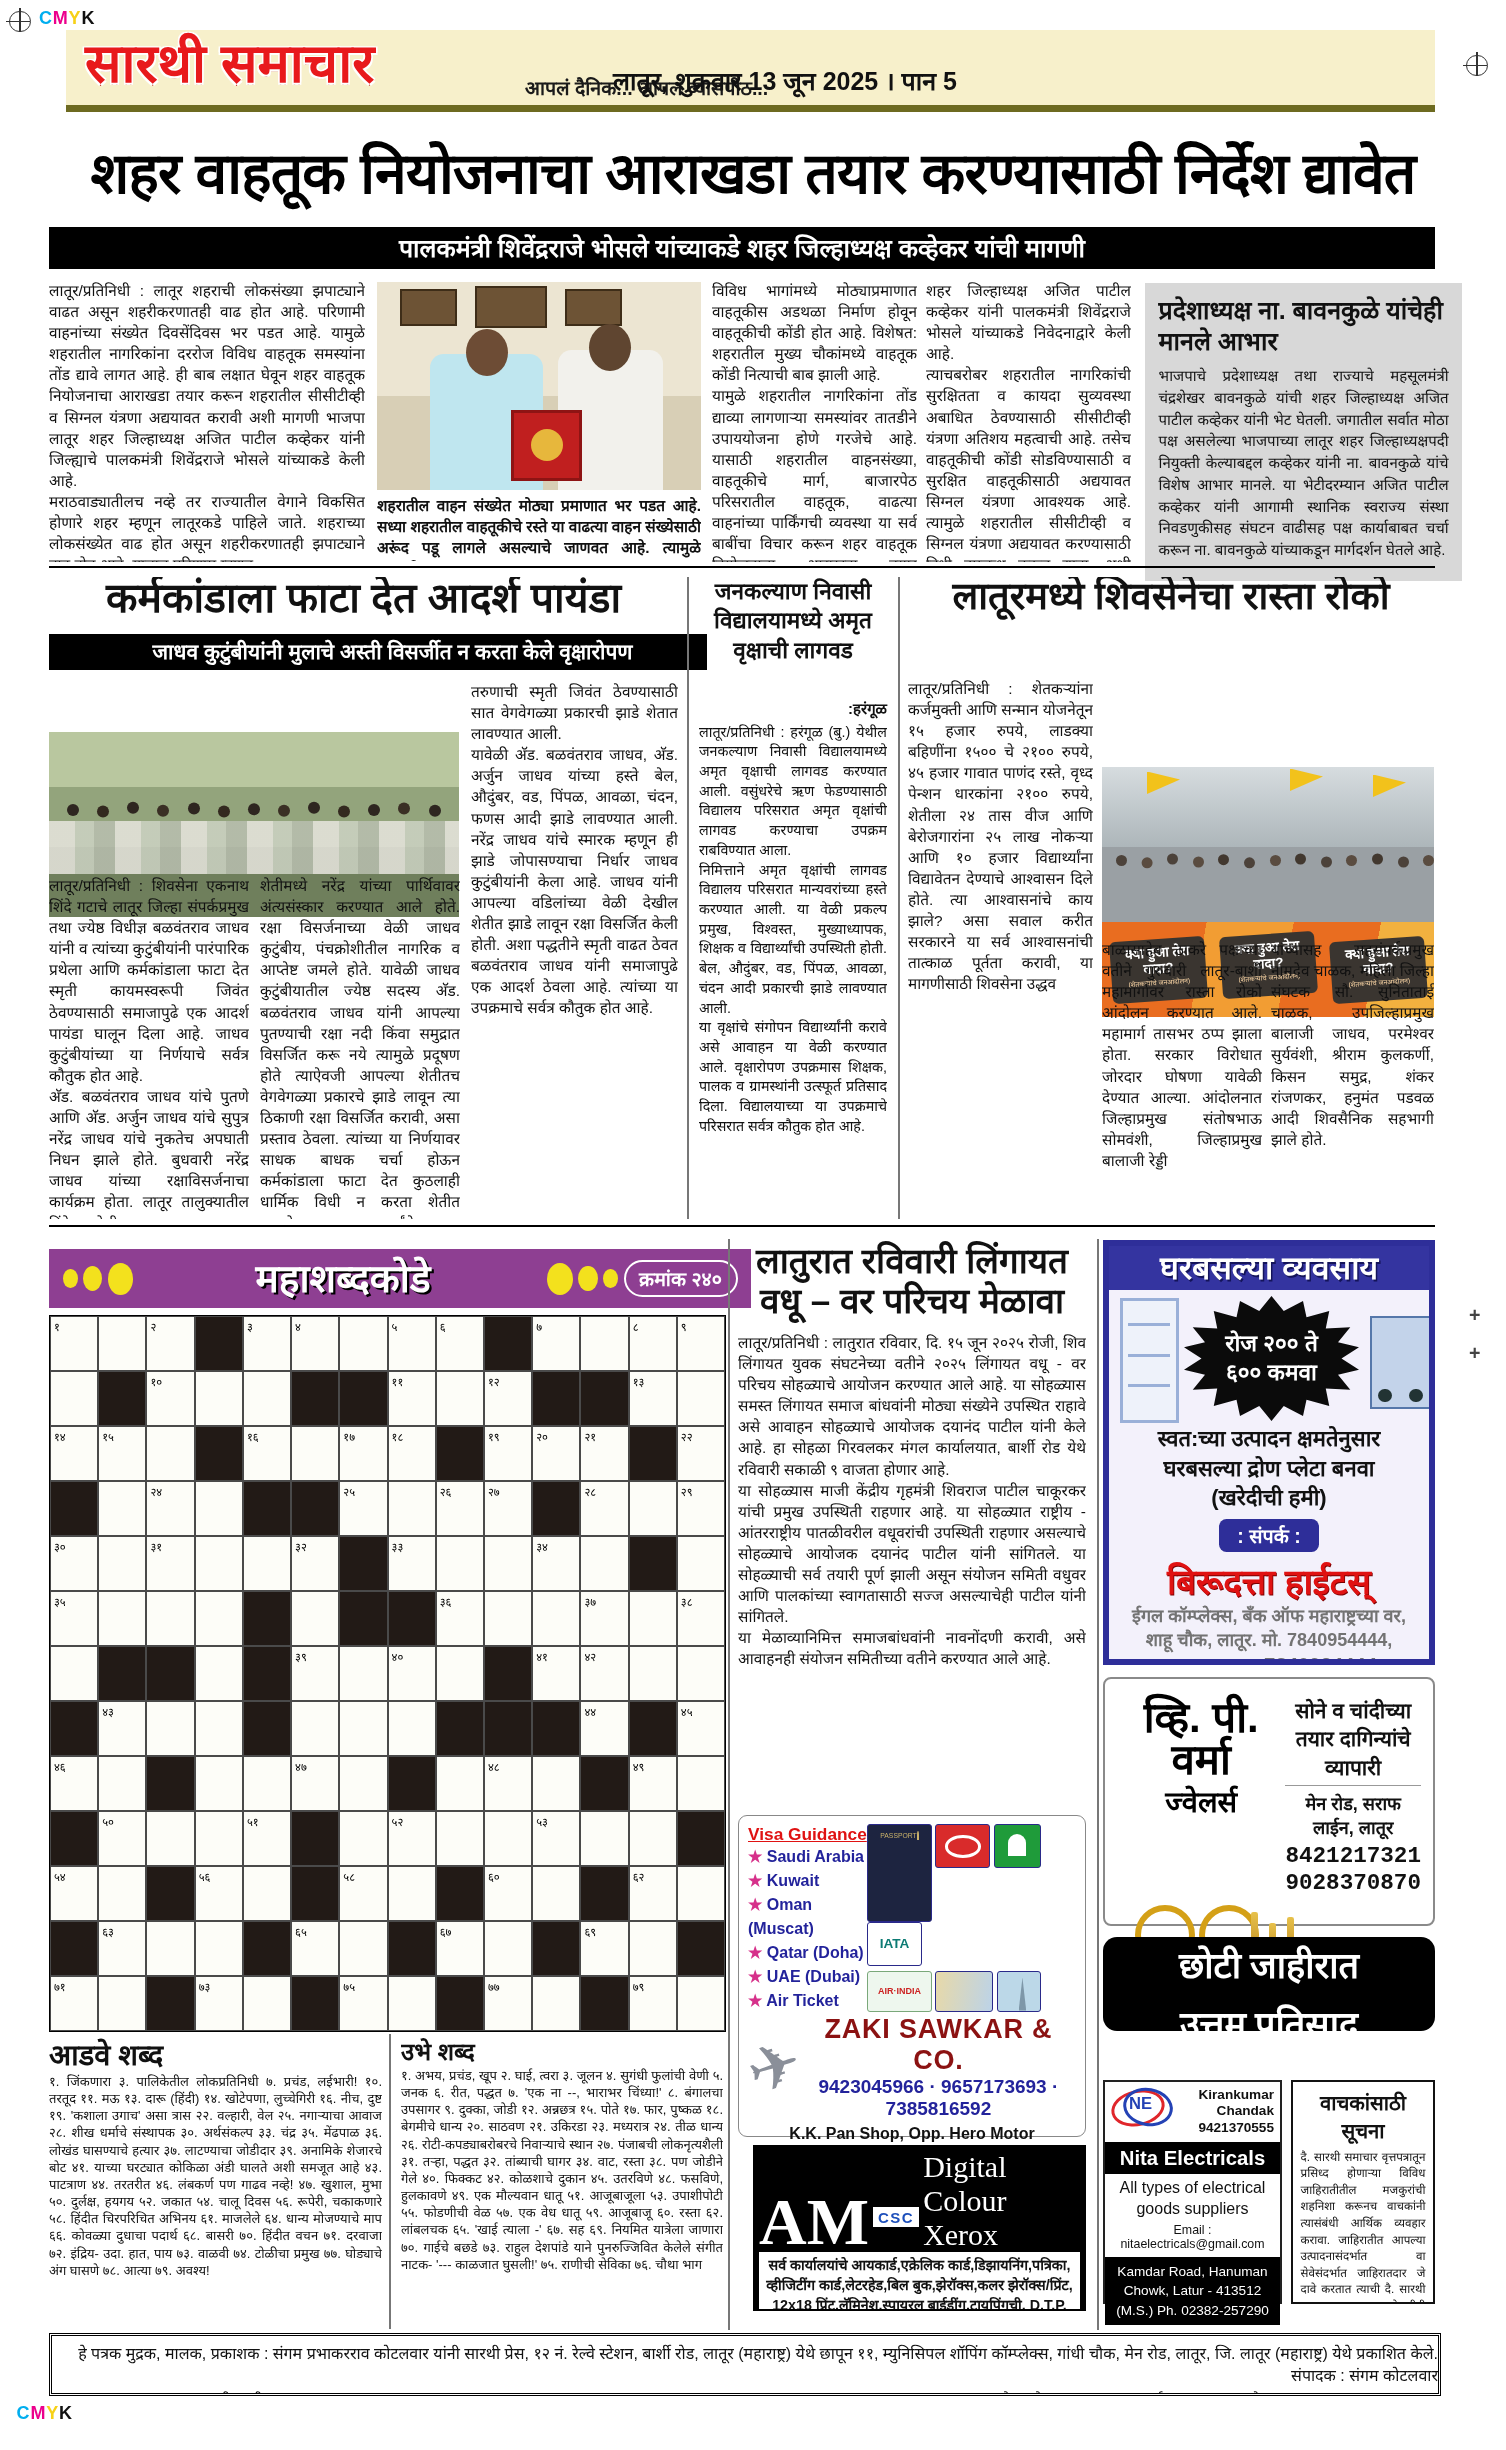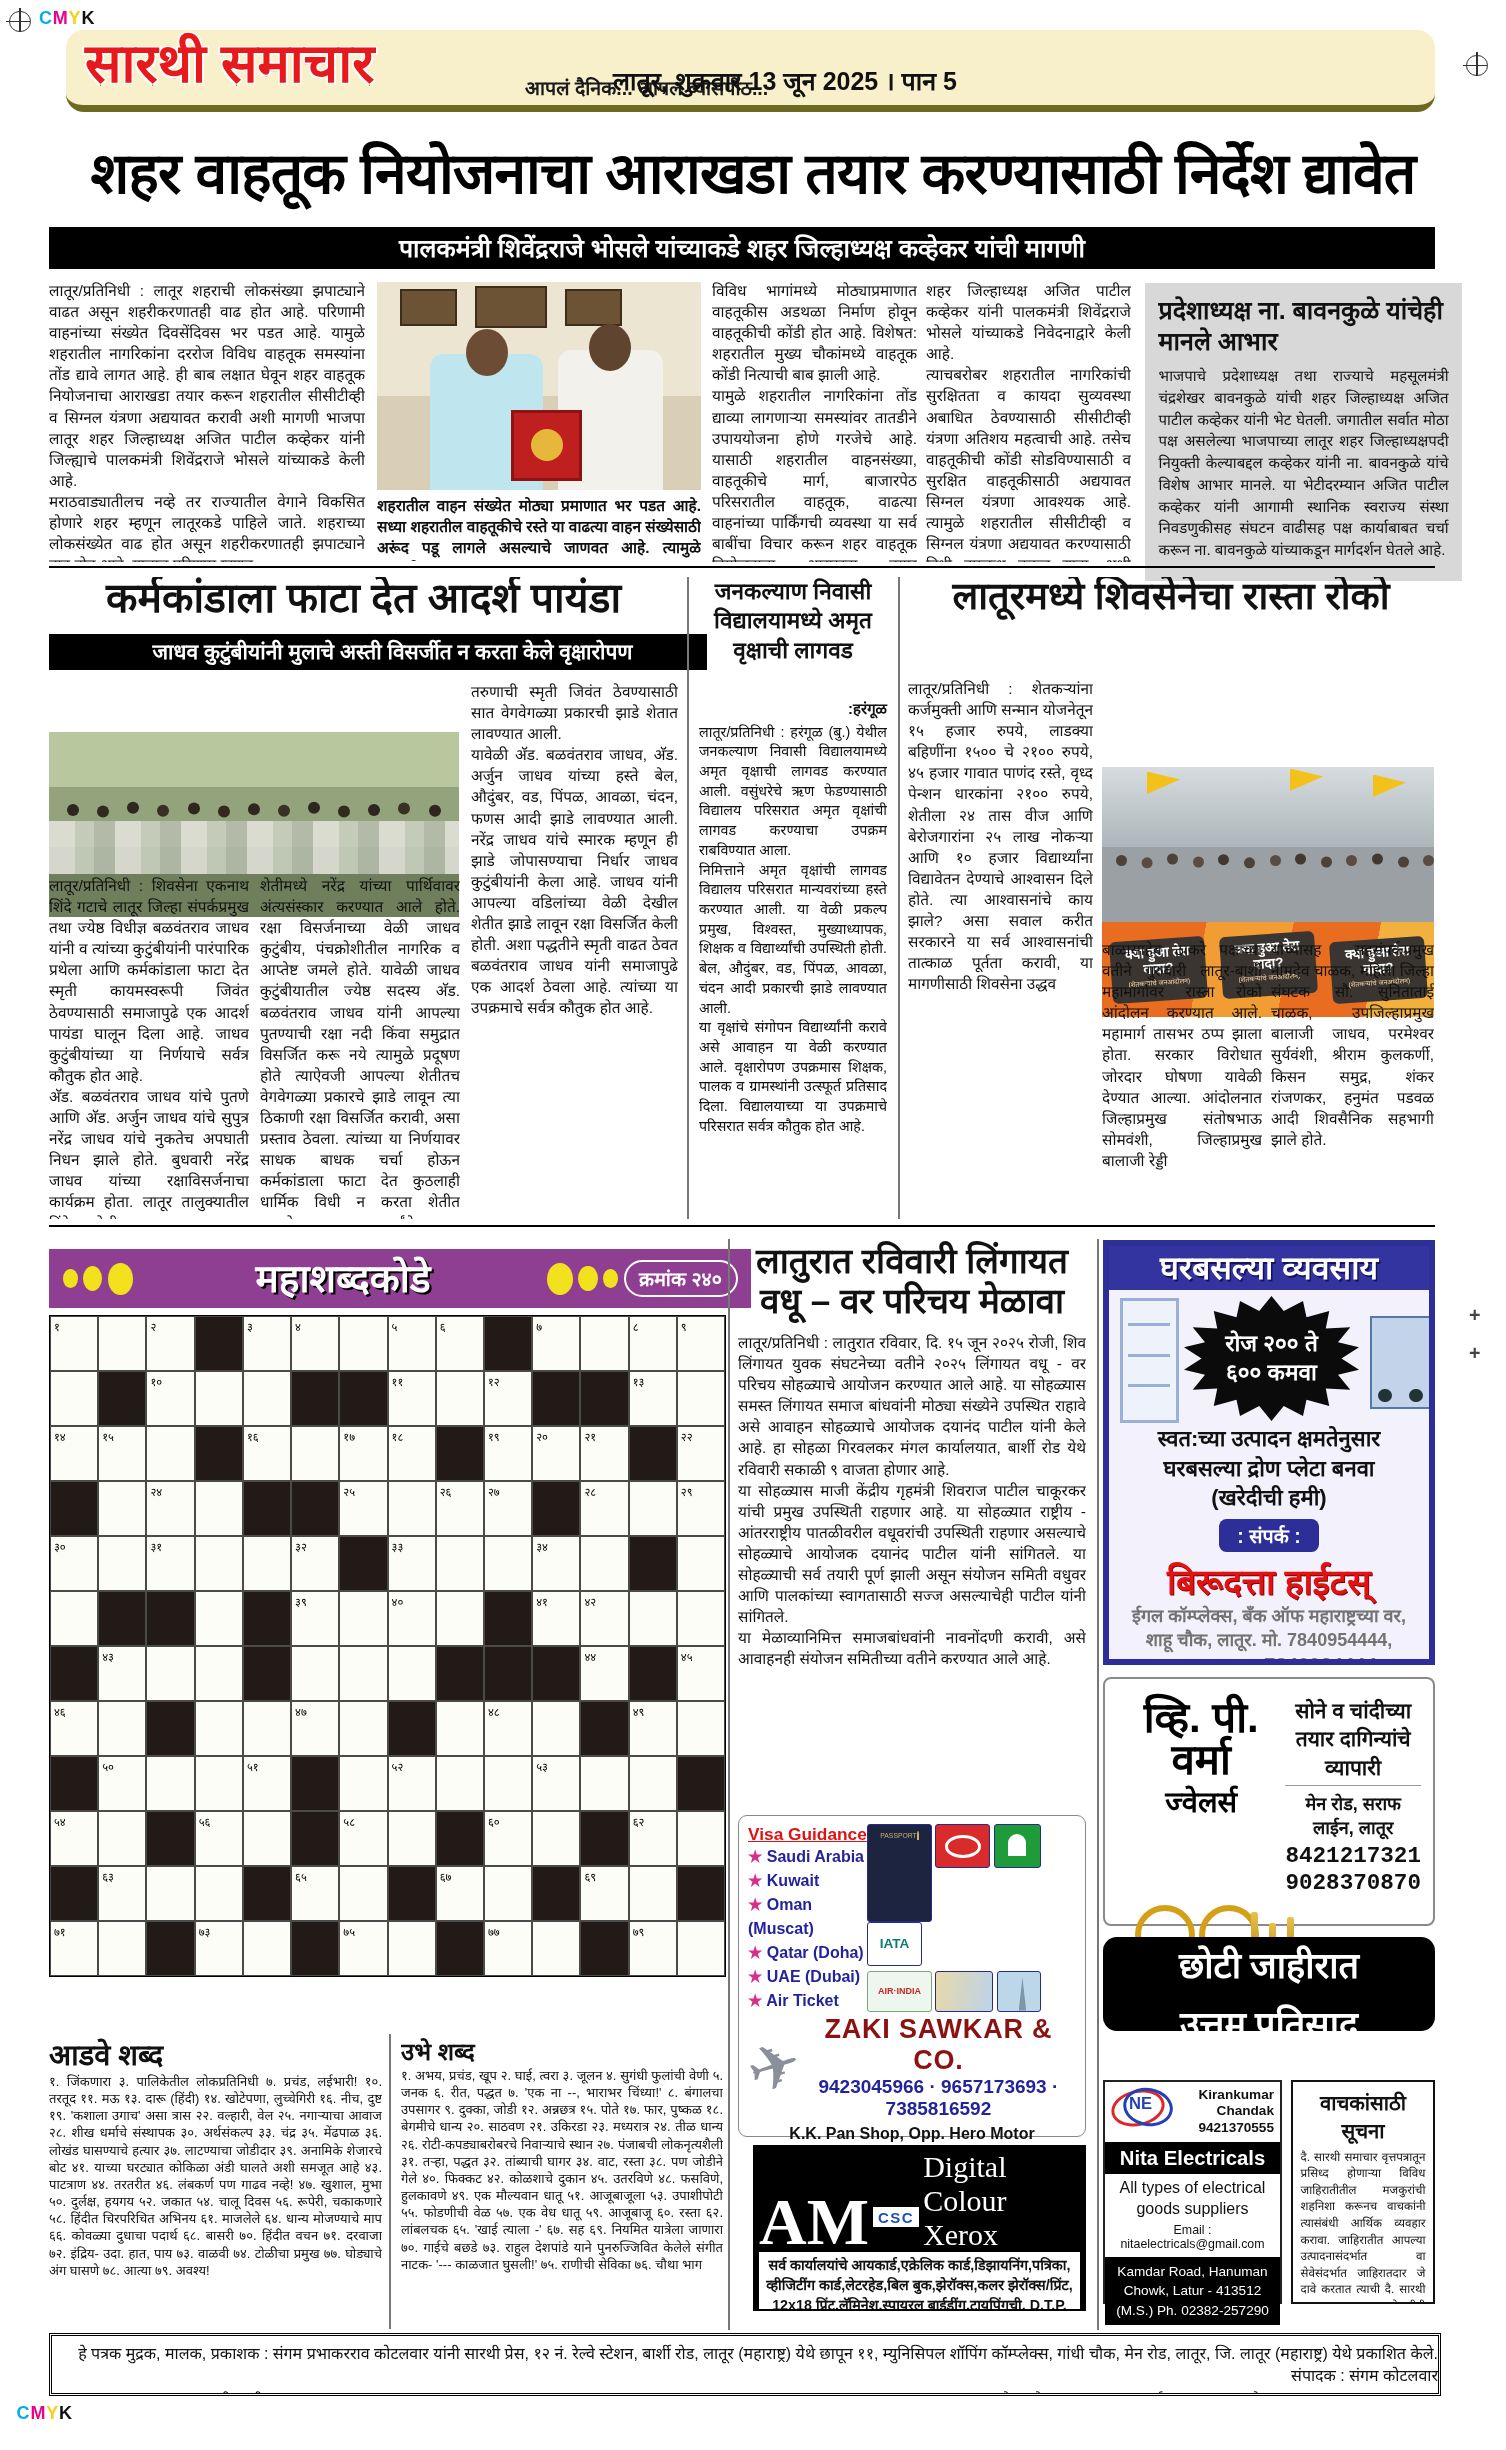--- a/index.html
+++ b/index.html
@@ -172,21 +172,21 @@
 <div class="page">
 
   <div class="abs reg-cross" style="left:9px;top:10.5px;"></div>
   <div class="abs cmyk" style="left:39px;top:7.5px;">
     <span style="color:#00aeef">C</span><span style="color:#ec008c">M</span><span style="color:#f7d117">Y</span><span style="color:#111">K</span>
   </div>
   <div class="abs reg-cross" style="left:1466px;top:33px;"></div>
   <div class="abs reg-plus" style="left:1469px;top:1304px;">+</div>
   <div class="abs reg-plus" style="left:1469px;top:1342px;">+</div>
 
-  <div class="abs masthead" style="left:66px;top:30px;width:1369px;height:75px;border-radius:18px;">
+  <div class="abs masthead" style="left:66px;top:30px;width:1369px;height:75px;">
     <div class="abs m-title" style="left:19px;top:4.5px;">सारथी समाचार</div>
     <div class="abs m-tagline" style="left:459px;top:44px;">आपलं दैनिक... आपलं व्यासपीठ...</div>
     <div class="abs m-date" style="left:542px;top:33px;width:354px;text-align:center;">लातूर, शुक्रवार 13 जून 2025 । पान 5</div>
   </div>
 
   <div class="abs headline clip" style="left:45px;top:122px;width:1416px;height:102px;display:flex;align-items:center;justify-content:center;">शहर वाहतूक नियोजनाचा आराखडा तयार करण्यासाठी निर्देश द्यावेत</div>
   <div class="abs subbar" style="left:49px;top:227px;width:1386px;height:42px;">पालकमंत्री शिवेंद्रराजे भोसले यांच्याकडे शहर जिल्हाध्यक्ष कव्हेकर यांची मागणी</div>
 
   <div class="abs" style="left:49px;top:280px;width:1386px;height:282px;">
     <div class="abs news just pre clip" style="left:0;top:0;width:316px;height:282px;">लातूर/प्रतिनिधी : लातूर शहराची लोकसंख्या झपाट्याने वाढत असून शहरीकरणातही वाढ होत आहे. परिणामी वाहनांच्या संख्येत दिवसेंदिवस भर पडत आहे. यामुळे शहरातील नागरिकांना दररोज विविध वाहतूक समस्यांना तोंड द्यावे लागत आहे. ही बाब लक्षात घेवून शहर वाहतूक नियोजनाचा आराखडा तयार करून शहरातील सीसीटीव्ही व सिग्नल यंत्रणा अद्ययावत करावी अशी मागणी भाजपा लातूर शहर जिल्हाध्यक्ष अजित पाटील कव्हेकर यांनी जिल्ह्याचे पालकमंत्री शिवेंद्रराजे भोसले यांच्याकडे केली आहे.
@@ -423,20 +423,44 @@
         <div class="cw-cell"></div>
         <div class="cw-cell"></div>
         <div class="cw-cell">
           <span class="cw-num">३४</span>
         </div>
         <div class="cw-cell"></div>
         <div class="cw-cell cw-black"></div>
         <div class="cw-cell"></div>
       </div>
       <div class="cw-row">
+        <div class="cw-cell">
+          <span class="cw-num">३५</span>
+        </div>
+        <div class="cw-cell"></div>
+        <div class="cw-cell"></div>
+        <div class="cw-cell"></div>
+        <div class="cw-cell cw-black"></div>
+        <div class="cw-cell"></div>
+        <div class="cw-cell cw-black"></div>
+        <div class="cw-cell cw-black"></div>
+        <div class="cw-cell">
+          <span class="cw-num">३६</span>
+        </div>
+        <div class="cw-cell"></div>
+        <div class="cw-cell"></div>
+        <div class="cw-cell">
+          <span class="cw-num">३७</span>
+        </div>
+        <div class="cw-cell"></div>
+        <div class="cw-cell">
+          <span class="cw-num">३८</span>
+        </div>
+      </div>
+      <div class="cw-row">
         <div class="cw-cell"></div>
         <div class="cw-cell cw-black"></div>
         <div class="cw-cell cw-black"></div>
         <div class="cw-cell"></div>
         <div class="cw-cell cw-black"></div>
         <div class="cw-cell">
           <span class="cw-num">३९</span>
         </div>
         <div class="cw-cell"></div>
         <div class="cw-cell">

